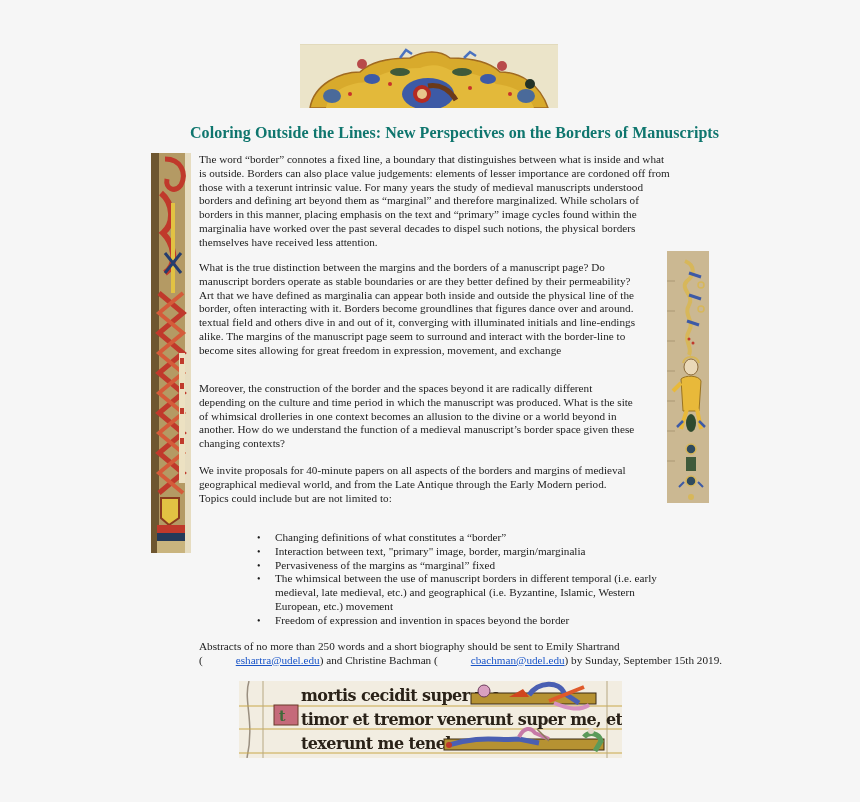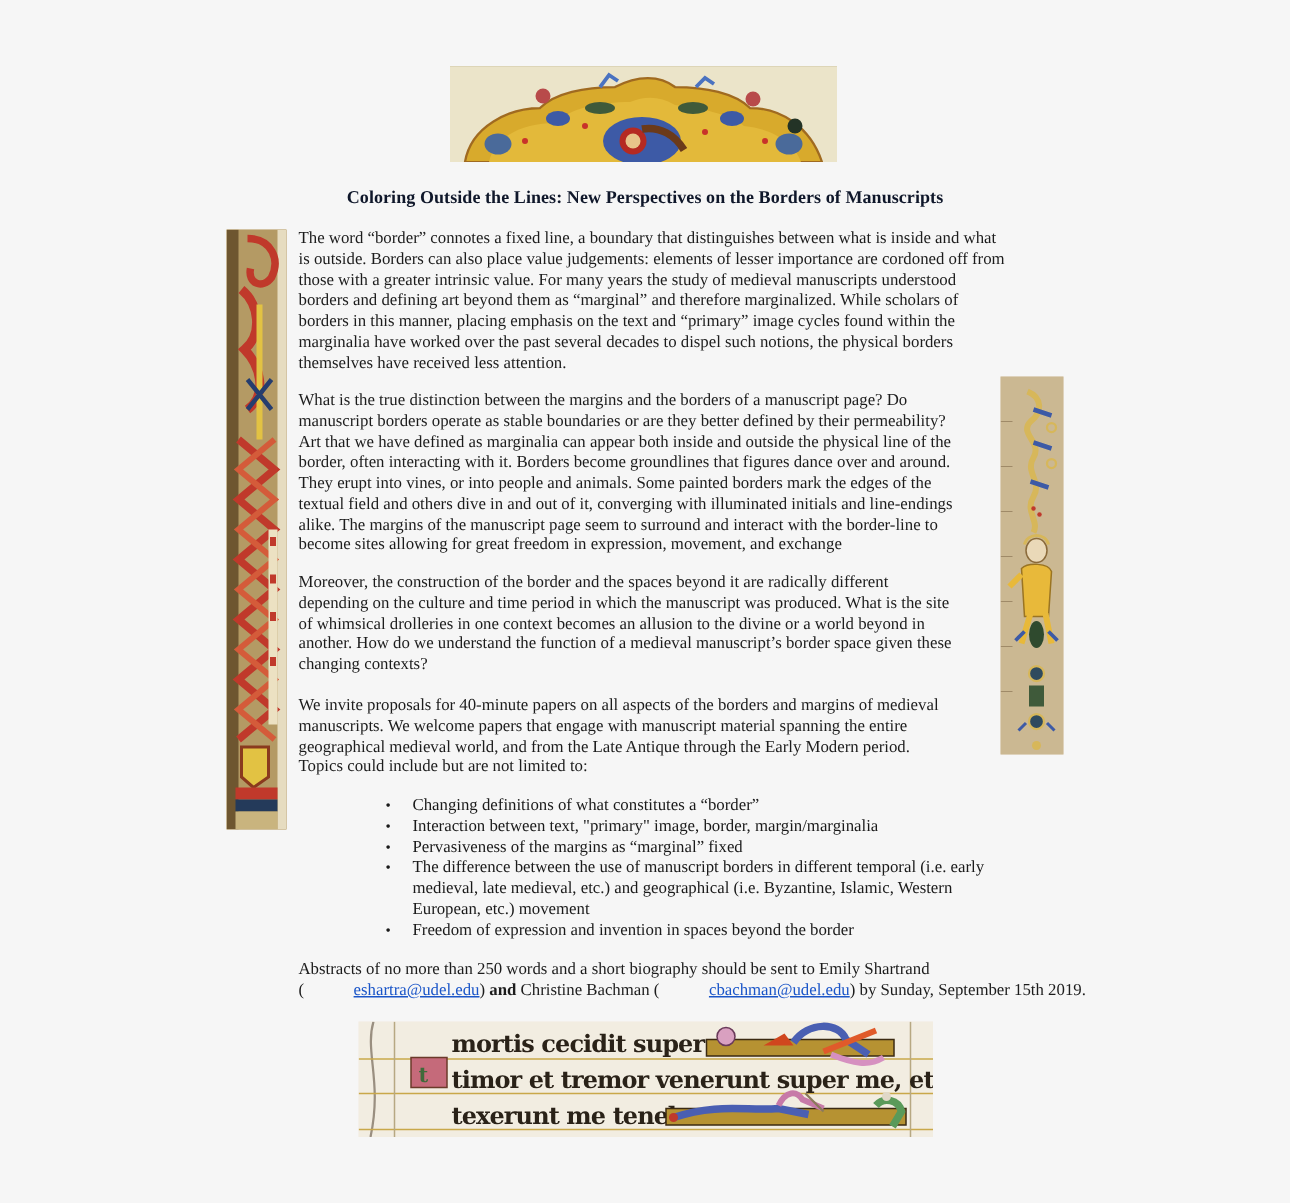--- a/index.html
+++ b/index.html
@@ -10,21 +10,21 @@
     .abs { position: absolute; }
     
     .top-img {
       left: 300px; top: 44px; width: 258px; height: 64px;
       background: #e9e2c6; overflow: hidden;
     }
     .top-img svg { display: block; }
     
     .title {
       left: 190px; top: 124px; width: 480px; text-align: center;
-      font-weight: bold; font-size: 12px; letter-spacing: 0.05px; color: #0f172a;
+      font-weight: bold; font-size: 16px; letter-spacing: 0.05px; color: #0f766e;
       white-space: nowrap;
     }
     
     .left-strip { left: 151px; top: 153px; width: 40px; height: 400px; background: #b59a63; overflow: hidden; }
     .right-strip { left: 667px; top: 251px; width: 42px; height: 252px; background: #c9b58f; overflow: hidden; }
     .left-strip svg, .right-strip svg { display: block; }
     
     .para {
       font-size: 11.2px; line-height: 13.75px; color: #1c1c1c;
     }
@@ -34,21 +34,21 @@
     .p3 { left: 199px; top: 382px; }
     .p4 { left: 199px; top: 464px; }
     .bullets { left: 257px; top: 531px; font-size: 11.2px; line-height: 13.75px; margin: 0; padding: 0; list-style: none; }
     .bullets li { position: relative; padding-left: 18px; }
     .bullets li .dot {
       position: absolute; left: 0; top: 0; font-size: 10px;
     }
     .bullets li .ln { display: block; white-space: nowrap; }
     .p5 { left: 199px; top: 640px; }
     .p5 a { color: #1a55c8; text-decoration: underline; padding-left: 33px; }
-    .p5 b { font-weight: bold; }
+    .p5 b { font-weight: normal; }
     
     .bottom-img {
       left: 239px; top: 681px; width: 383px; height: 77px; background: #f1ece0; overflow: hidden;
     }
     .bottom-img svg { display: block; }
     .ms-text {
       font-family: "DejaVu Serif", serif; font-weight: bold; font-size: 16px; fill: #2a2218; letter-spacing: -0.6px;
     }
   </style>
 </head>
@@ -138,69 +138,67 @@
     <rect x="19" y="206" width="10" height="14" fill="#3f5a3a"></rect>
     <circle cx="24" cy="230" r="5" fill="#2f4a5e" stroke="#d7b75a" stroke-width="1.5"></circle>
     <path d="M12 236 l 5 -5 M36 236 l -5 -5" stroke="#3d5aa6" stroke-width="2"></path>
     <circle cx="24" cy="246" r="3" fill="#d7b75a"></circle>
   </svg>
 </div>
 
 <div class="abs para p1">
   <span class="ln">The word “border” connotes a fixed line, a boundary that distinguishes between what is inside and what</span>
   <span class="ln">is outside. Borders can also place value judgements: elements of lesser importance are cordoned off from</span>
-  <span class="ln">those with a greater intrinsic value. For many years the study of medieval manuscripts understood</span>
+  <span class="ln">those with a texerunt intrinsic value. For many years the study of medieval manuscripts understood</span>
   <span class="ln">borders and defining art beyond them as “marginal” and therefore marginalized. While scholars of</span>
   <span class="ln">borders in this manner, placing emphasis on the text and “primary” image cycles found within the</span>
   <span class="ln">marginalia have worked over the past several decades to dispel such notions, the physical borders</span>
   <span class="ln">themselves have received less attention.</span>
 </div>
 
 <div class="abs para p2">
   <span class="ln">What is the true distinction between the margins and the borders of a manuscript page? Do</span>
   <span class="ln">manuscript borders operate as stable boundaries or are they better defined by their permeability?</span>
   <span class="ln">Art that we have defined as marginalia can appear both inside and outside the physical line of the</span>
   <span class="ln">border, often interacting with it. Borders become groundlines that figures dance over and around.</span>
-  <span class="ln">They erupt into vines, or into people and animals. Some painted borders mark the edges of the</span>
   <span class="ln">textual field and others dive in and out of it, converging with illuminated initials and line-endings</span>
   <span class="ln">alike. The margins of the manuscript page seem to surround and interact with the border-line to</span>
   <span class="ln">become sites allowing for great freedom in expression, movement, and exchange</span>
 </div>
 
 <div class="abs para p3">
   <span class="ln">Moreover, the construction of the border and the spaces beyond it are radically different</span>
   <span class="ln">depending on the culture and time period in which the manuscript was produced. What is the site</span>
   <span class="ln">of whimsical drolleries in one context becomes an allusion to the divine or a world beyond in</span>
   <span class="ln">another. How do we understand the function of a medieval manuscript’s border space given these</span>
   <span class="ln">changing contexts?</span>
 </div>
 
 <div class="abs para p4">
   <span class="ln">We invite proposals for 40-minute papers on all aspects of the borders and margins of medieval</span>
-  <span class="ln">manuscripts. We welcome papers that engage with manuscript material spanning the entire</span>
   <span class="ln">geographical medieval world, and from the Late Antique through the Early Modern period.</span>
   <span class="ln">Topics could include but are not limited to:</span>
 </div>
 
 <ul class="abs bullets">
   <li>
     <span class="dot">•</span>
     <span class="ln">Changing definitions of what constitutes a “border”</span>
   </li>
   <li>
     <span class="dot">•</span>
     <span class="ln">Interaction between text, "primary" image, border, margin/marginalia</span>
   </li>
   <li>
     <span class="dot">•</span>
     <span class="ln">Pervasiveness of the margins as “marginal” fixed</span>
   </li>
   <li>
     <span class="dot">•</span>
-    <span class="ln">The difference between the use of manuscript borders in different temporal (i.e. early</span>
+    <span class="ln">The whimsical between the use of manuscript borders in different temporal (i.e. early</span>
     <span class="ln">medieval, late medieval, etc.) and geographical (i.e. Byzantine, Islamic, Western</span>
     <span class="ln">European, etc.) movement</span>
   </li>
   <li>
     <span class="dot">•</span>
     <span class="ln">Freedom of expression and invention in spaces beyond the border</span>
   </li>
 </ul>
 
 <div class="abs para p5">

